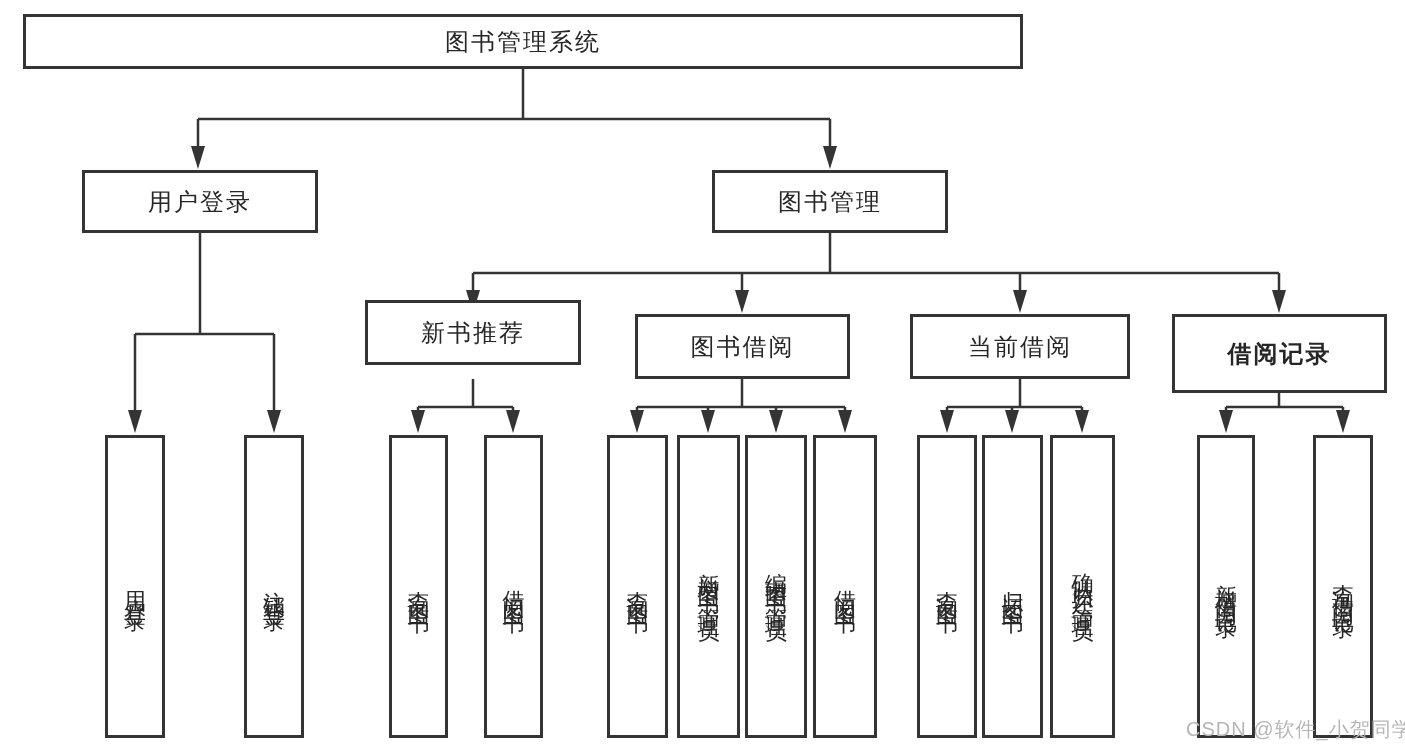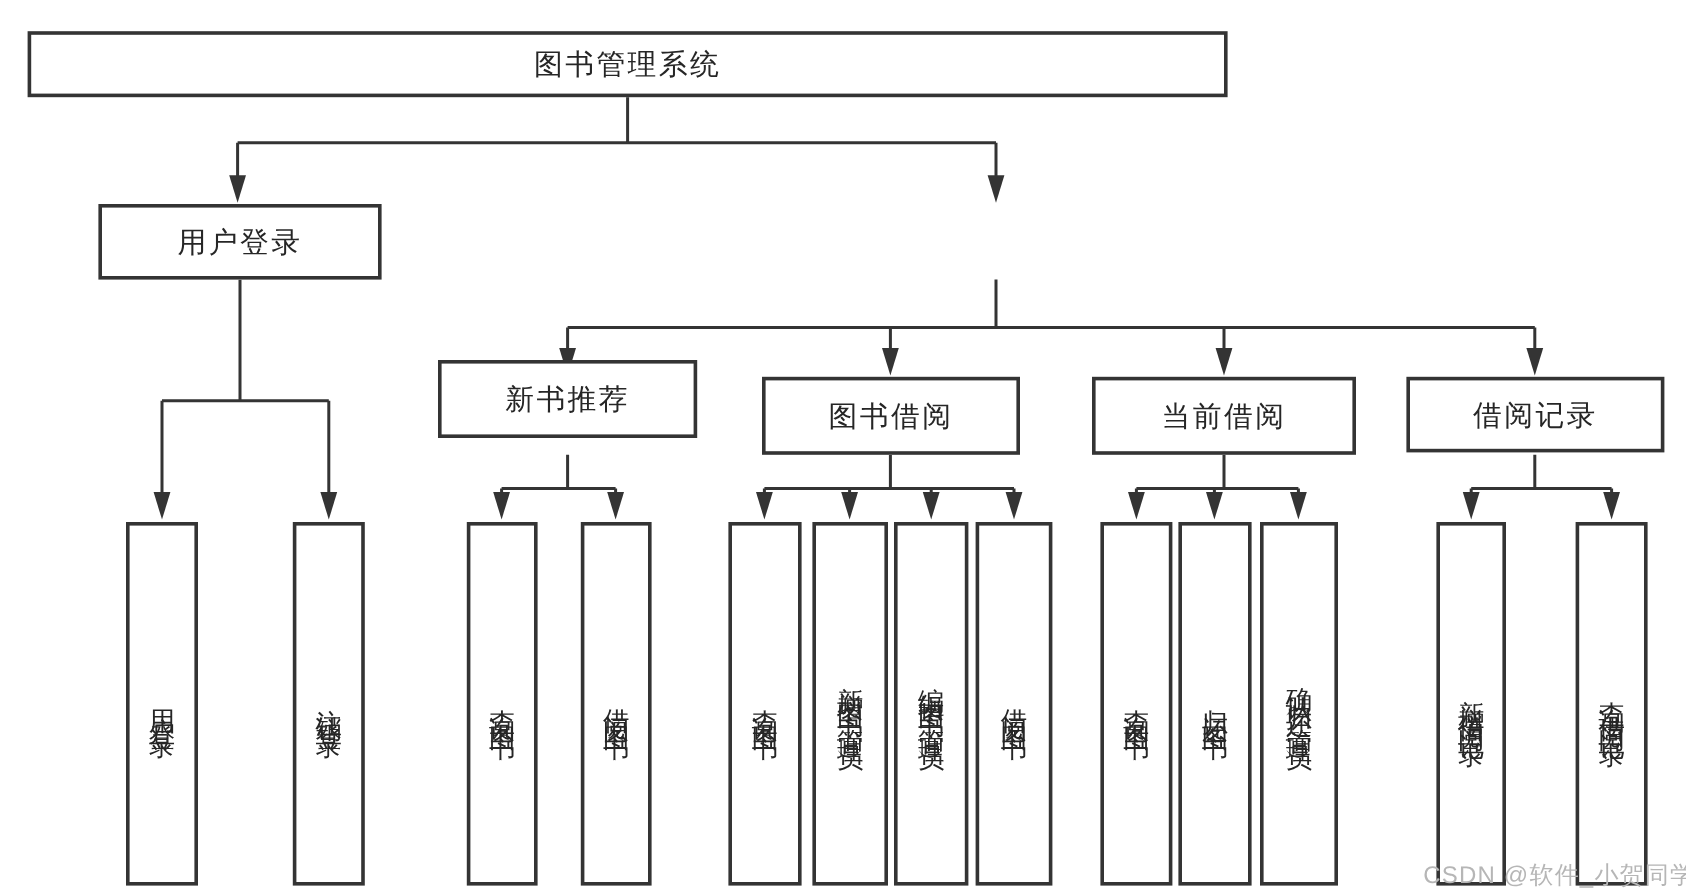--- a/index.html
+++ b/index.html
@@ -96,38 +96,41 @@
       <polygon points="1005,410 1019,410 1012,433"></polygon>
       <polygon points="1075,410 1089,410 1082,433"></polygon>
     </g>
     <g>
       <path d="M1279,379 L1279,407 M1226,407 L1343,407 M1226,407 L1226,411 M1343,407 L1343,411"></path>
       <polygon points="1219,410 1233,410 1226,433"></polygon>
       <polygon points="1336,410 1350,410 1343,433"></polygon>
     </g>
   </svg>
 
-  <div class="node" style="left:23px; top:14px; width:1000px; height:55px;margin-top:12px;">
+  <div class="node" style="left:23px; top:14px; width:1000px; height:55px;">
     <span>图书管理系统</span>
   </div>
 
   <div class="node" style="left:82px; top:170px; width:236px; height:63px;">
     <span>用户登录</span>
+  </div>
+  <div class="node" style="left:712px; top:170px; width:236px; height:63px;">
+    <span>图书管理</span>
   </div>
 
   <div class="node" style="left:365px; top:300px; width:216px; height:65px;">
     <span>新书推荐</span>
   </div>
   <div class="node" style="left:635px; top:314px; width:215px; height:65px;">
     <span>图书借阅</span>
   </div>
   <div class="node" style="left:910px; top:314px; width:220px; height:65px;">
     <span>当前借阅</span>
   </div>
-  <div class="node" style="left:1172px; top:314px; width:215px; height:63px;">
+  <div class="node" style="left:1172px; top:314px; width:215px; height:79px;font-weight:bold;">
     <span>借阅记录</span>
   </div>
 
   <div class="vnode" style="left:105px; top:435px; width:60px; height:303px;">
     <span class="vtext">用户登录</span>
   </div>
   <div class="vnode" style="left:244px; top:435px; width:60px; height:303px;">
     <span class="vtext">注销登录</span>
   </div>
 

